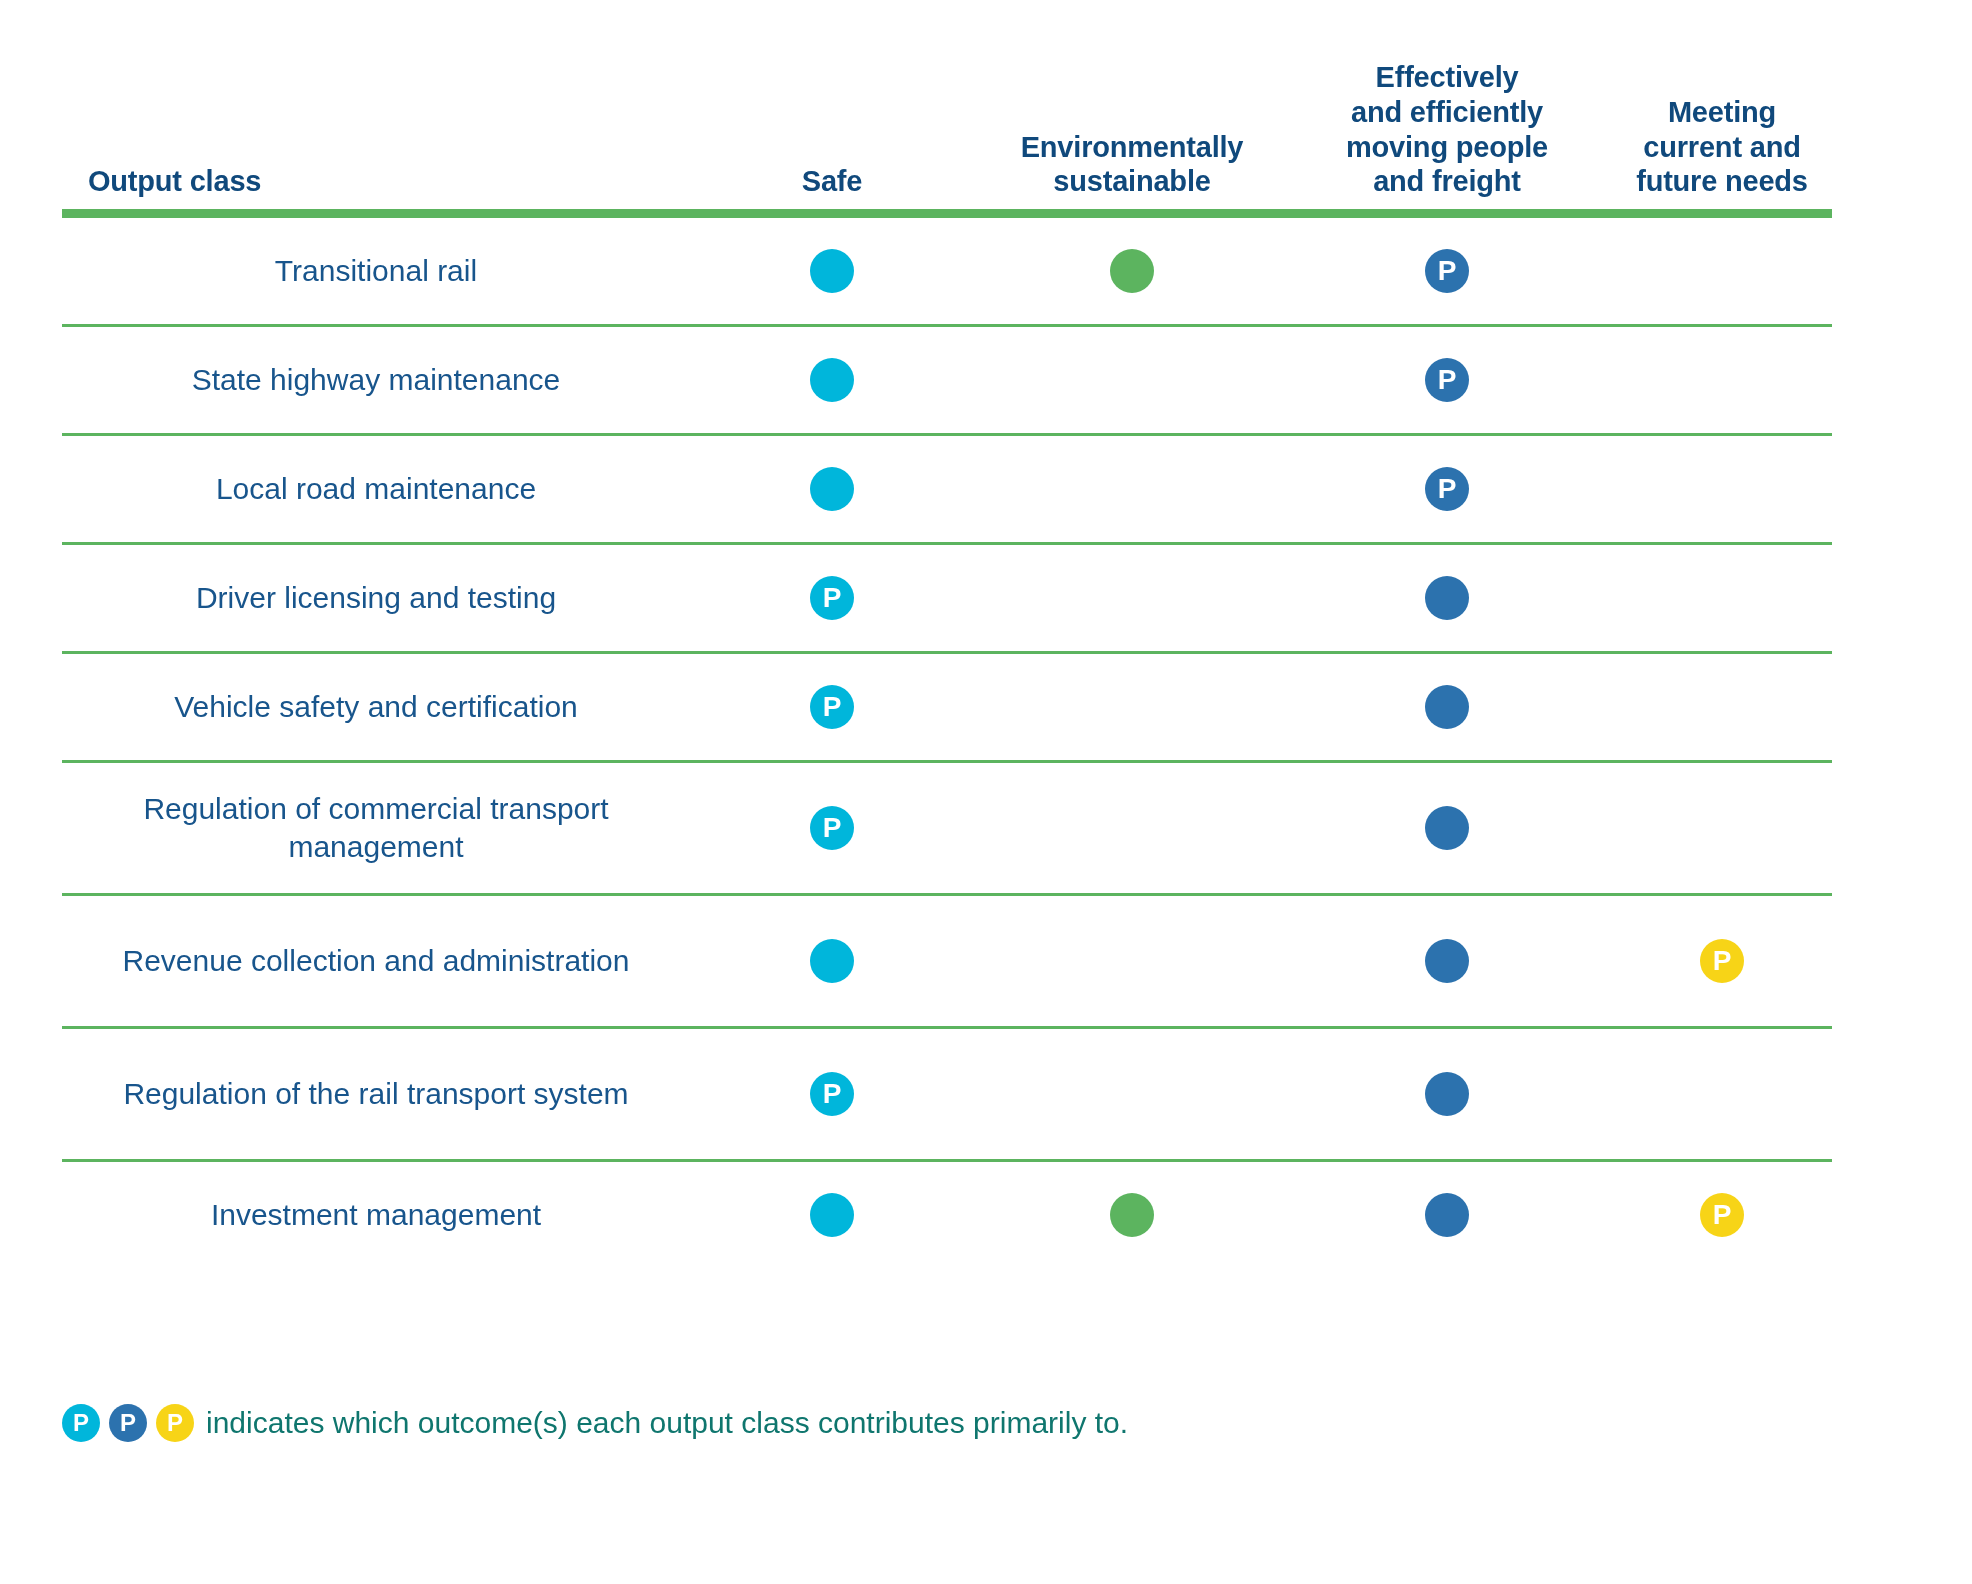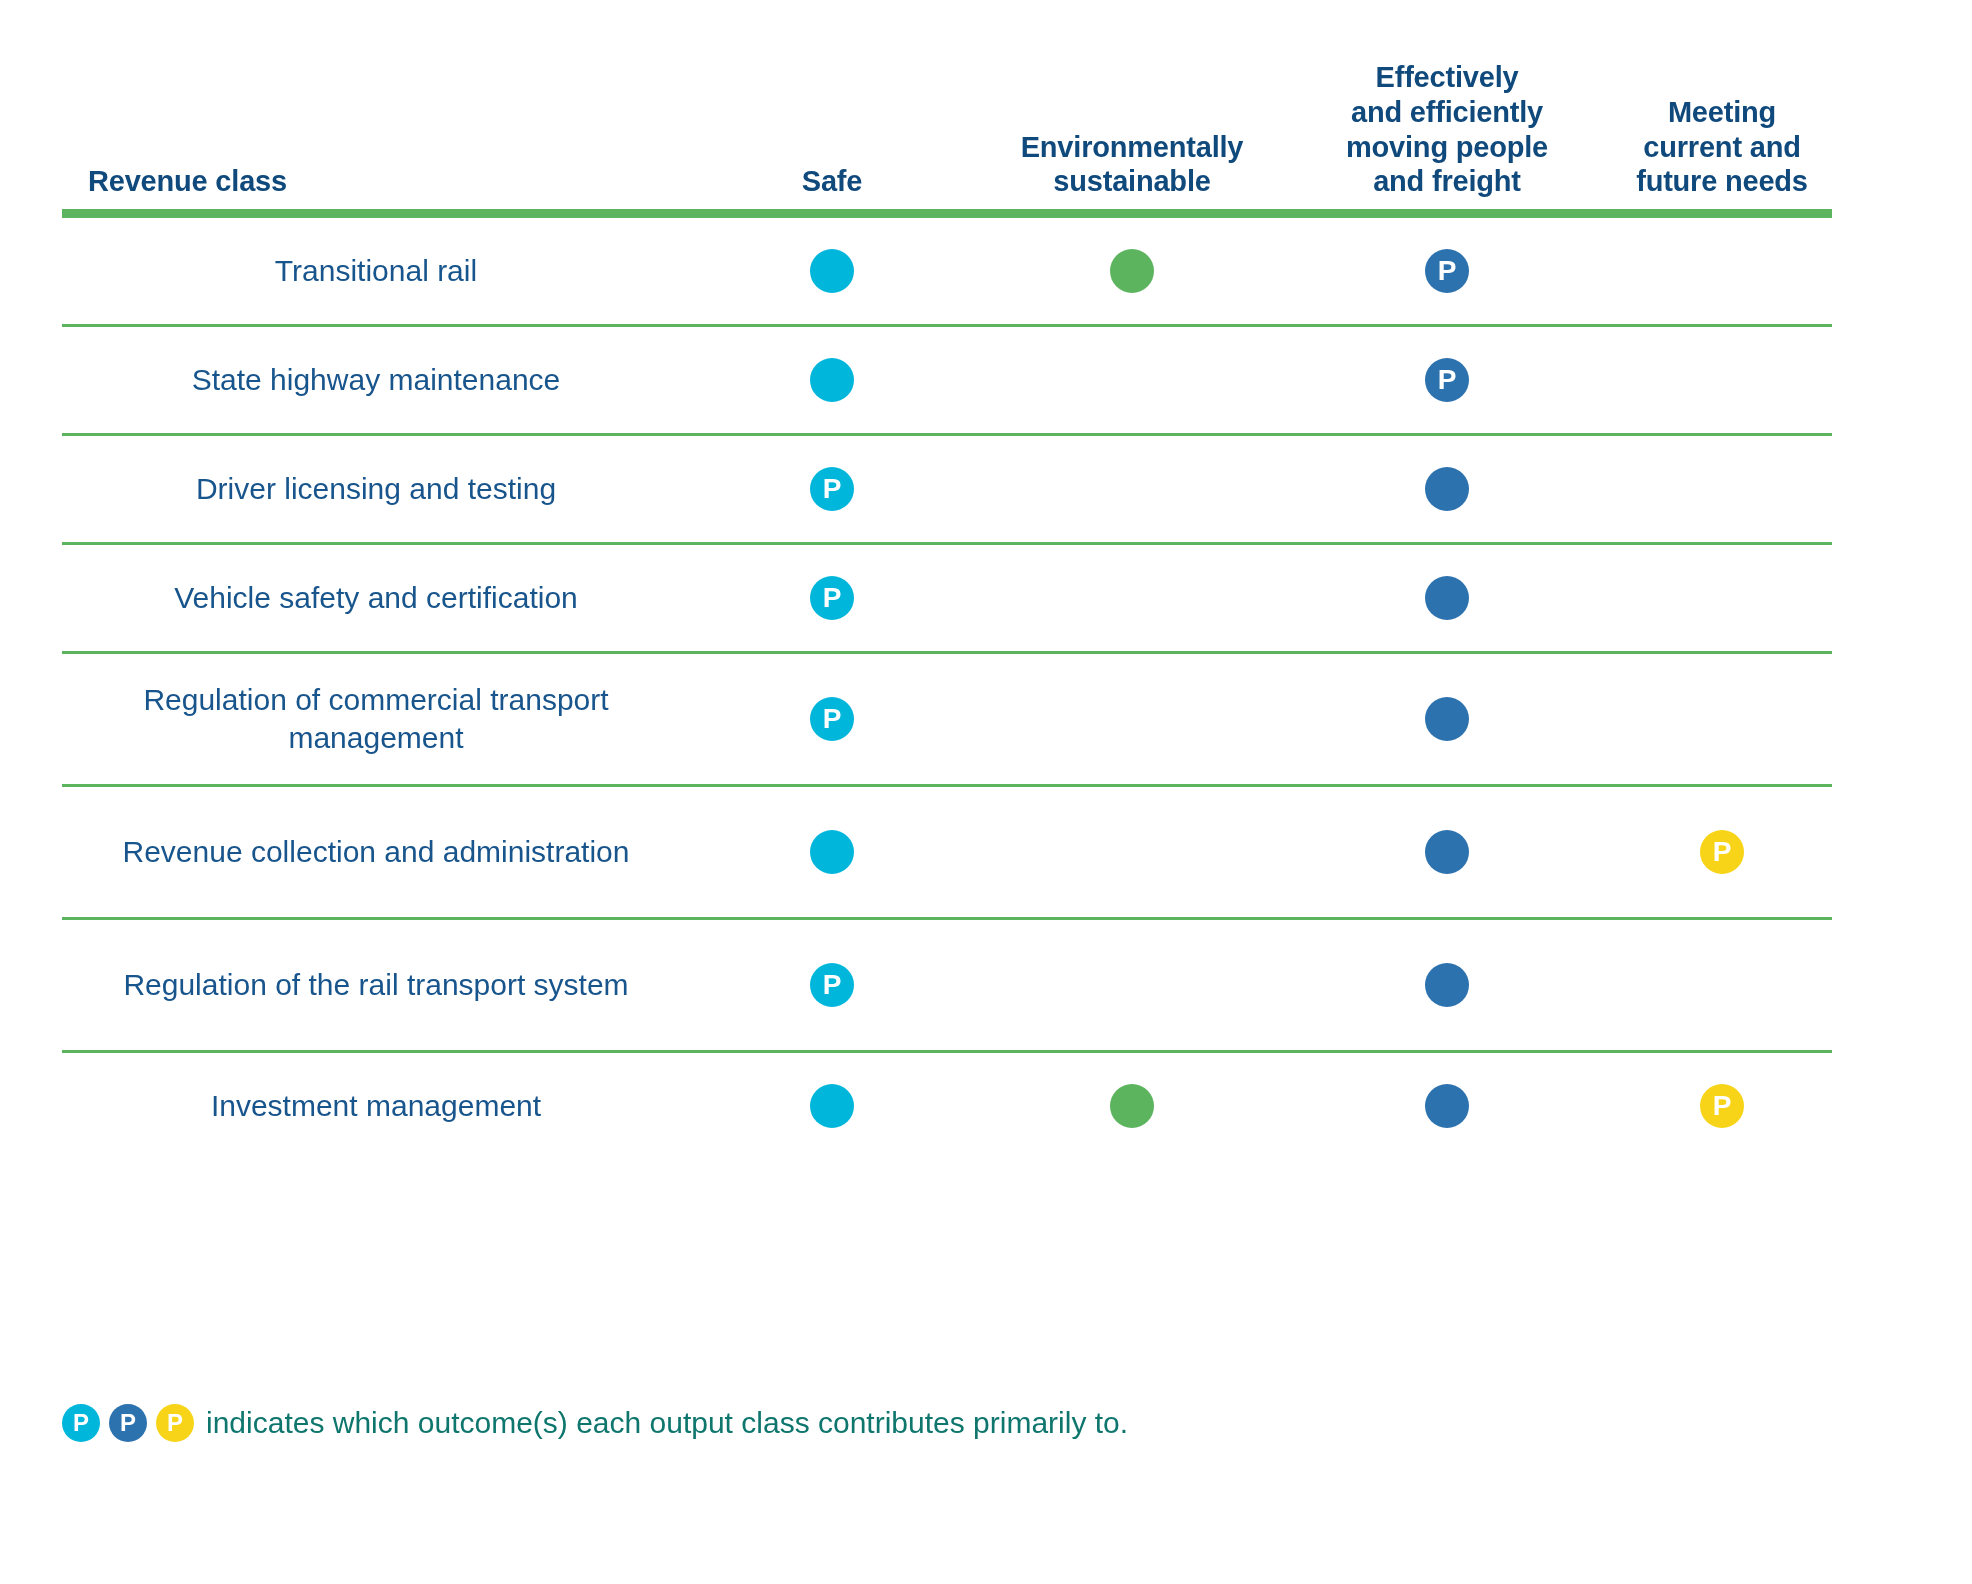--- a/index.html
+++ b/index.html
@@ -146,37 +146,44 @@
     <table class="matrix">
       <colgroup>
         <col class="c-label">
         <col class="c-safe">
         <col class="c-env">
         <col class="c-eff">
         <col class="c-meet">
       </colgroup>
       <thead>
         <tr class="head-row">
-          <th class="h-label">Revenue class</th>
+          <th class="h-label">Output class</th>
           <th class="h-col">Safe</th>
           <th class="h-col">Environmentally<br>sustainable</th>
           <th class="h-col">Effectively<br>and efficiently<br>moving people<br>and freight</th>
           <th class="h-col">Meeting<br>current and<br>future needs</th>
         </tr>
       </thead>
       <tbody>
           <tr>
             <td class="label">Transitional rail</td>
             <td class="mark"><span class="dot cyan"></span></td>
             <td class="mark"><span class="dot green"></span></td>
             <td class="mark"><span class="dot blue">P</span></td>
             <td class="mark"></td>
           </tr>
           <tr>
             <td class="label">State highway maintenance</td>
+            <td class="mark"><span class="dot cyan"></span></td>
+            <td class="mark"></td>
+            <td class="mark"><span class="dot blue">P</span></td>
+            <td class="mark"></td>
+          </tr>
+          <tr>
+            <td class="label">Local road maintenance</td>
             <td class="mark"><span class="dot cyan"></span></td>
             <td class="mark"></td>
             <td class="mark"><span class="dot blue">P</span></td>
             <td class="mark"></td>
           </tr>
           <tr>
             <td class="label">Driver licensing and testing</td>
             <td class="mark"><span class="dot cyan">P</span></td>
             <td class="mark"></td>
             <td class="mark"><span class="dot blue"></span></td>

